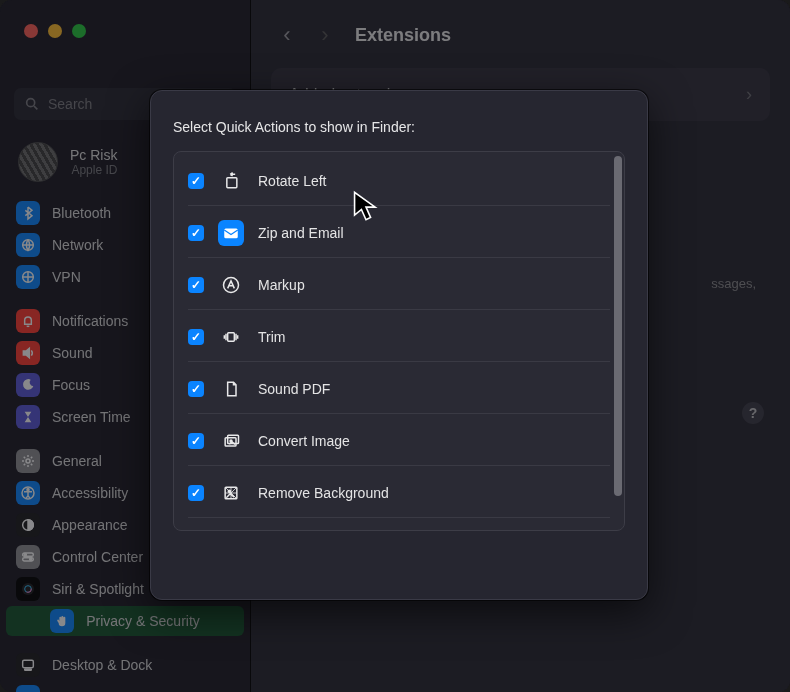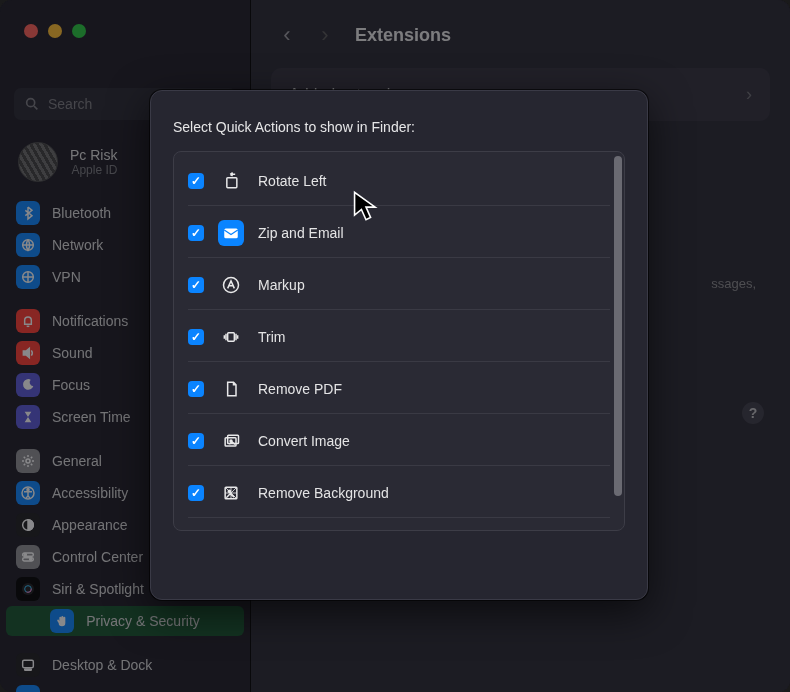--- a/index.html
+++ b/index.html
@@ -492,21 +492,21 @@
             <span class="qlabel">Trim</span>
           </div>
           <div class="qrow">
             <div class="check">✓</div>
             <div class="qicon">
               <svg width="20" height="20" viewBox="0 0 24 24" fill="none" stroke="#e8e8e9" stroke-width="1.8">
                 <path d="M8 4 H15 L18 7 V20 H8 Z"></path>
                 <path d="M15 4 V7 H18"></path>
               </svg>
             </div>
-            <span class="qlabel">Remove PDF</span>
+            <span class="qlabel">Sound PDF</span>
           </div>
           <div class="qrow">
             <div class="check">✓</div>
             <div class="qicon">
               <svg width="20" height="20" viewBox="0 0 24 24" fill="none" stroke="#e8e8e9" stroke-width="1.8">
                 <rect x="5" y="8" width="13" height="10" rx="1"></rect>
                 <rect x="8" y="5" width="13" height="10" rx="1"></rect>
                 <circle cx="12" cy="12" r="1.2" fill="#e8e8e9"></circle>
                 <path d="M10 16 L13 13 L17 16"></path>
               </svg>

